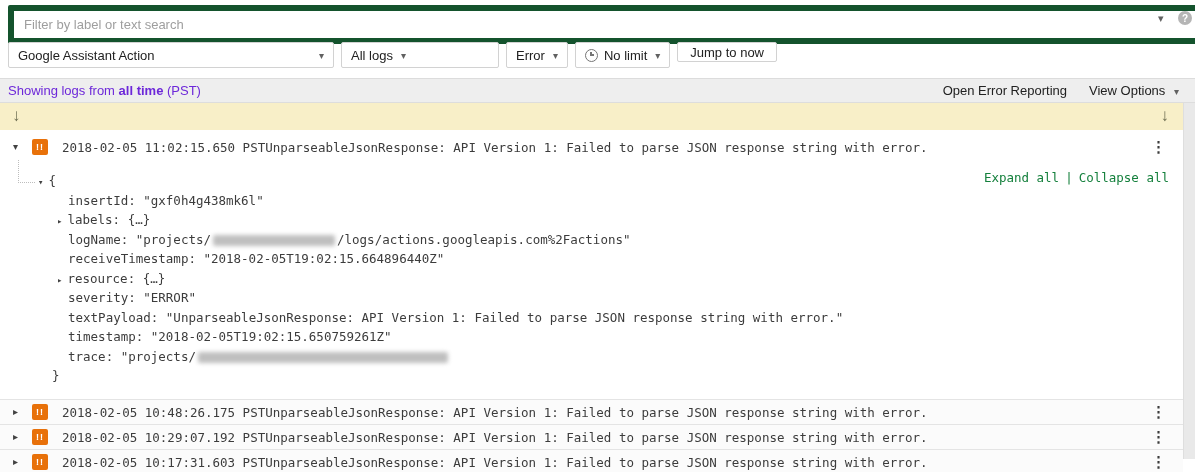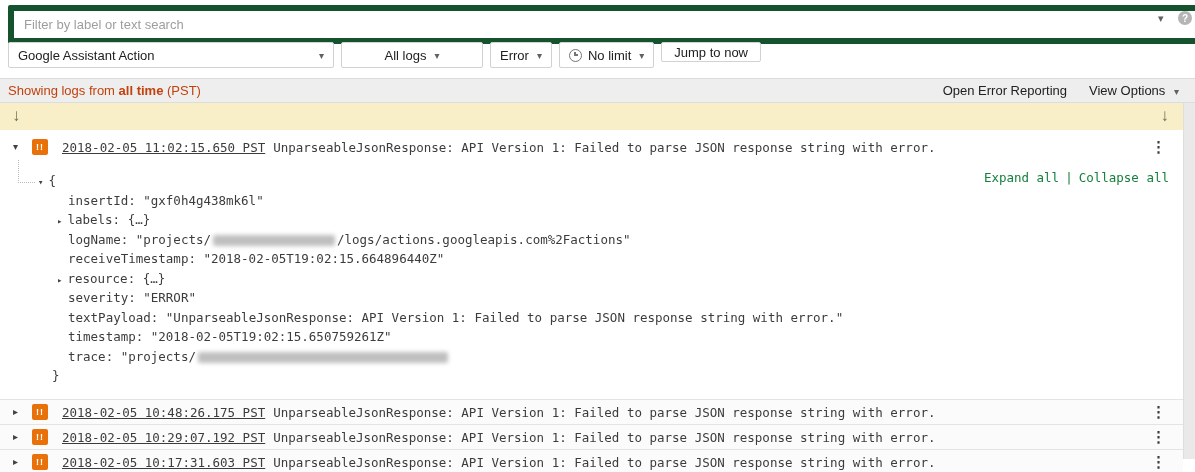--- a/index.html
+++ b/index.html
@@ -26,37 +26,37 @@
 
   
   .toolbar{position:absolute;left:8px;top:42px;display:flex;gap:7px;}
   .dd{
     height:26px;border:1px solid #d2d2d2;border-radius:2px;background:#fff;
     display:flex;align-items:center;font-size:13px;color:#212121;cursor:pointer;
     padding:0 9px;box-sizing:border-box;
   }
   .dd .caret{font-size:10px;color:#616161;margin-left:8px;}
   .dd-resource{width:326px;justify-content:space-between;}
-  .dd-logs{width:142px;justify-content:center;}
+  .dd-logs{width:158px;justify-content:flex-start;}
   .clock-icon{width:13px;height:13px;border:1.5px solid #757575;border-radius:50%;
     position:relative;margin-right:6px;box-sizing:border-box;flex:none;}
   .clock-icon:before{content:"";position:absolute;left:4.5px;top:2px;width:1.5px;height:4px;background:#757575;}
   .clock-icon:after{content:"";position:absolute;left:4.5px;top:4.8px;width:3.5px;height:1.5px;background:#757575;}
   .btn{
     height:20px;border:1px solid #d2d2d2;border-radius:2px;background:#fff;
     display:flex;align-items:center;padding:0 12px;font-size:13px;color:#212121;cursor:pointer;box-sizing:border-box;
   }
 
   
   .status-bar{
     position:absolute;left:0;top:78px;width:1195px;height:25px;background:#eeeeee;
     border-top:1px solid #dcdcdc;border-bottom:1px solid #dddddd;box-sizing:border-box;
     display:flex;align-items:center;
   }
-  .status-left{margin-left:8px;color:#c2410c;}
+  .status-left{margin-left:8px;color:#6d28d9;}
   .status-left b{font-weight:bold;}
   .status-right{position:absolute;right:16px;display:flex;gap:22px;align-items:center;}
   .status-link{color:#212121;font-weight:500;cursor:pointer;}
   .status-link .caret{font-size:10px;color:#616161;margin-left:5px;}
 
   
   .jump-band{
     position:absolute;left:0;top:103px;width:1183px;height:27px;background:#f8efc8;
   }
   .jump-arrow{position:absolute;top:3px;font-size:17px;color:#6e6e52;cursor:pointer;}
@@ -71,21 +71,21 @@
 
   
   .entry-head{position:absolute;left:0;width:1183px;height:26px;}
   .entry-head .tri{position:absolute;left:13px;top:6px;font-size:10px;color:#424242;cursor:pointer;}
   .badge{
     position:absolute;left:32px;top:4px;width:16px;height:16px;border-radius:2px;
     background:#e8710a;color:#ffffff;font-size:9px;font-weight:bold;letter-spacing:1px;
     display:flex;align-items:center;justify-content:center;font-family:"Liberation Sans",sans-serif;
   }
   .entry-text{position:absolute;left:62px;top:5px;white-space:nowrap;}
-  .entry-text .ts{margin-right:8px;text-decoration:underline;}
+  .entry-text .ts{}
   .dots{position:absolute;right:17px;top:4px;font-size:15px;font-weight:bold;color:#3c3c3c;cursor:pointer;line-height:16px;}
 
   .head-1{top:135px;background:#ffffff;}
 
   .expand-links{position:absolute;right:26px;top:170px;color:#15803d;}
   .expand-links span{cursor:pointer;}
   .expand-links .sep{margin:0 6px;cursor:default;}
 
   
   .tree-guide{

